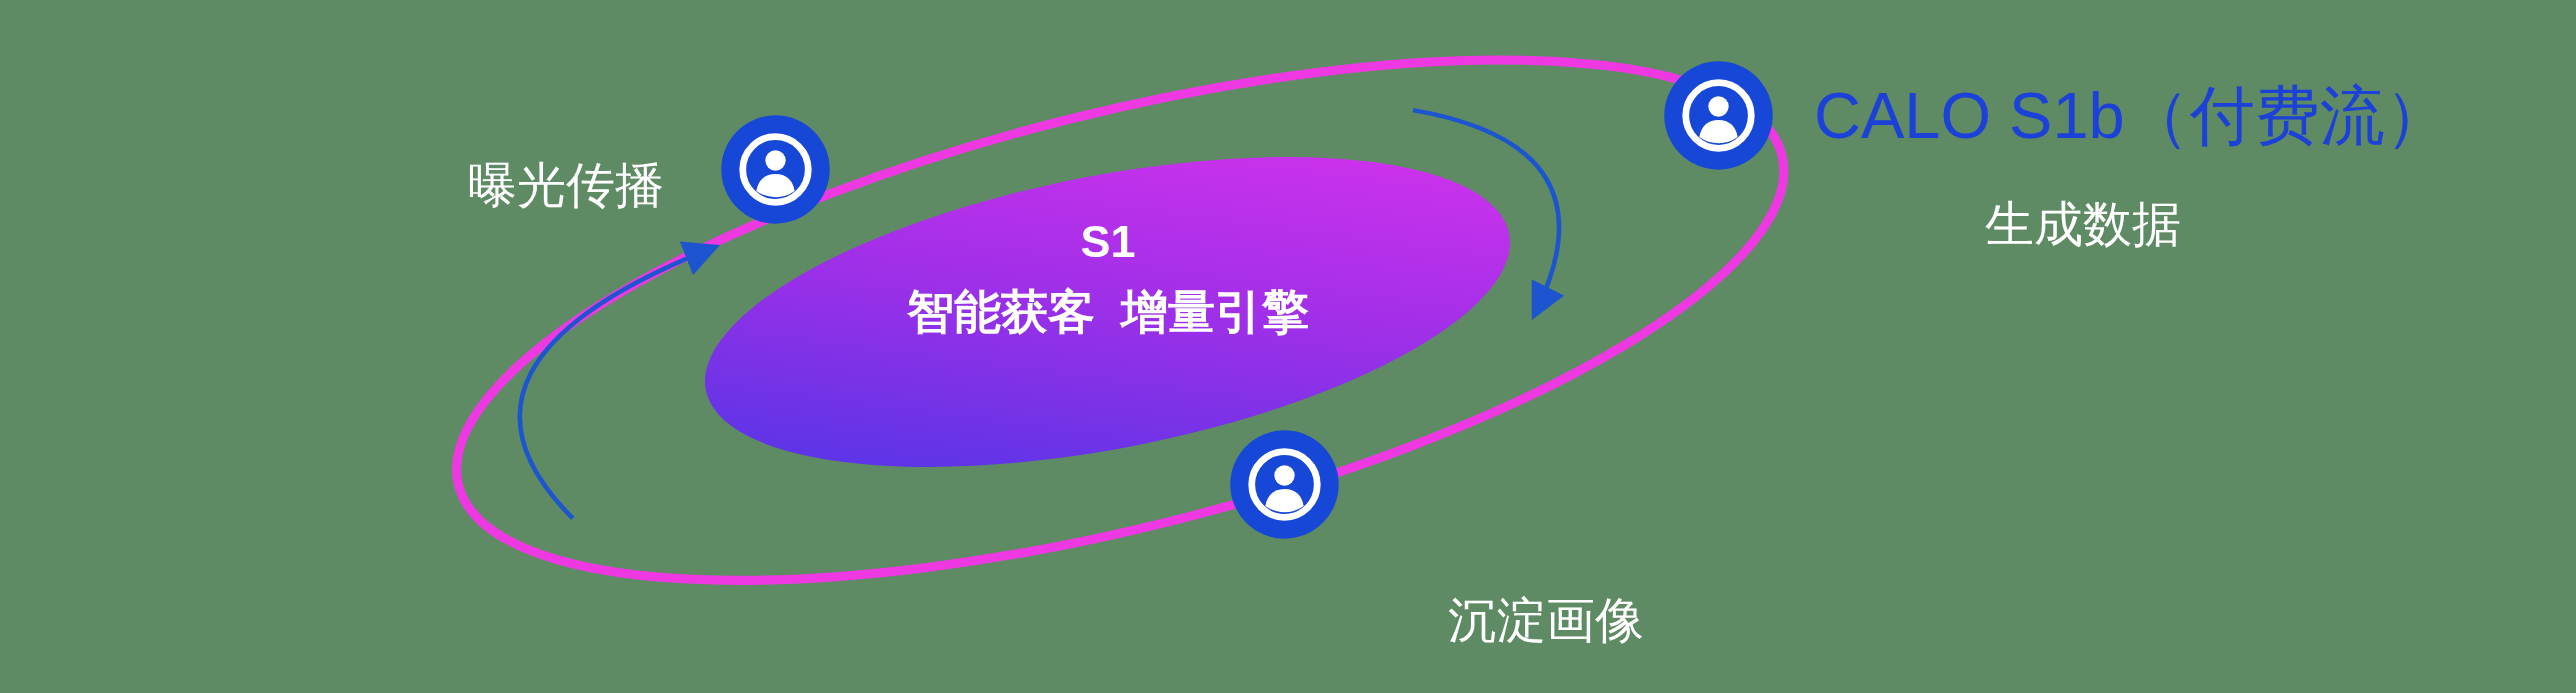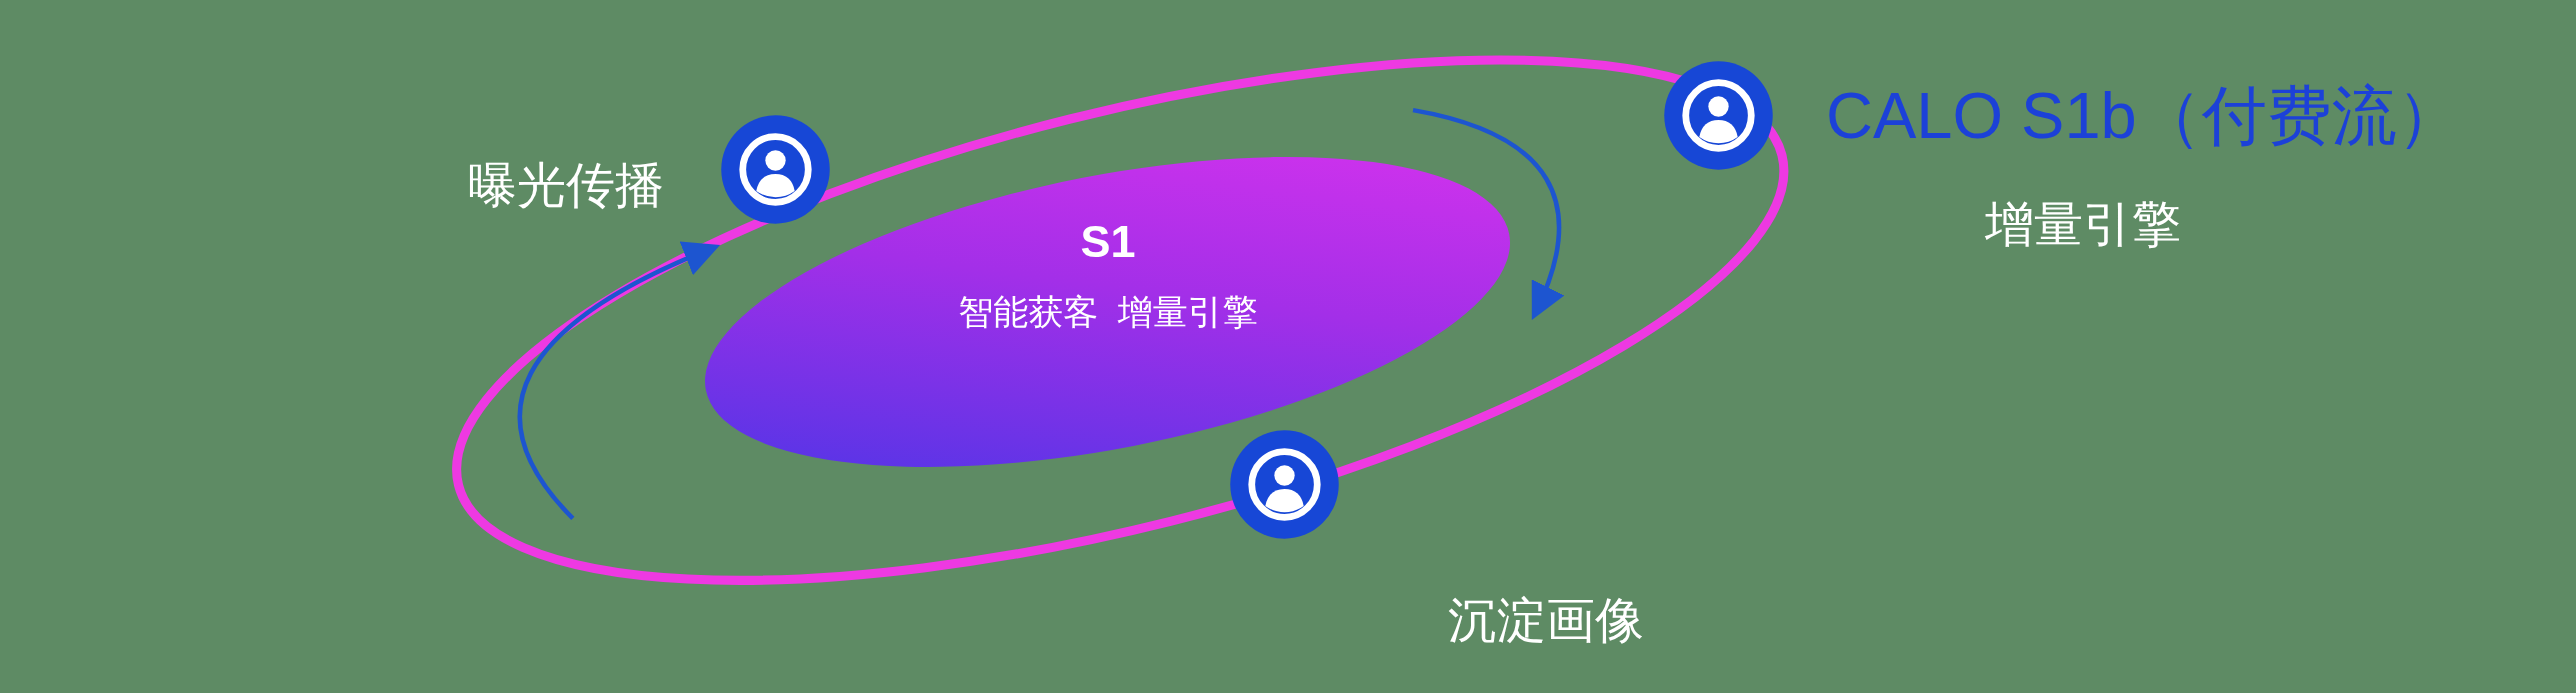--- a/index.html
+++ b/index.html
@@ -59,22 +59,22 @@
     font-size: 45px;
     font-weight: 600;
     line-height: 78px;
     white-space: nowrap;
     transform: translateX(-50%);
     text-align: center;
   }
   .center-subtitle {
     position: absolute;
     color: var(--text_white, #ffffff);
-    font-size: 35px;
-    font-weight: 400;
+    font-size: 47px;
+    font-weight: 700;
     line-height: 56px;
     white-space: pre;
     transform: translateX(-50%);
     text-align: center;
   }
   .node {
     position: absolute;
     width: 113px;
     height: 113px;
   }
@@ -130,22 +130,22 @@
   <div class="label-white" style="left:566px; top:156px;">曝光传播</div>
 
   <div class="node" style="left:1662px; top:59px;">
     <svg viewBox="0 0 100 100">
       <circle class="node-fill" cx="50" cy="50" r="48"></circle>
       <circle class="node-ring" cx="50" cy="50" r="29"></circle>
       <circle class="node-person" cx="50" cy="42" r="9"></circle>
       <path class="node-person" d="M50 54 q14 0 17 15 a29 29 0 0 1 -34 0 q3 -15 17 -15 z"></path>
     </svg>
   </div>
-  <div class="label-blue" style="left:1814px; top:77px;margin-left:12px;">CALO S1b（付费流）</div>
-  <div class="label-white" style="left:2083px; top:195px;">增量引擎</div>
+  <div class="label-blue" style="left:1814px; top:77px;">CALO S1b（付费流）</div>
+  <div class="label-white" style="left:2083px; top:195px;">生成数据</div>
 
   <div class="node" style="left:1228px; top:428px;">
     <svg viewBox="0 0 100 100">
       <circle class="node-fill" cx="50" cy="50" r="48"></circle>
       <circle class="node-ring" cx="50" cy="50" r="29"></circle>
       <circle class="node-person" cx="50" cy="42" r="9"></circle>
       <path class="node-person" d="M50 54 q14 0 17 15 a29 29 0 0 1 -34 0 q3 -15 17 -15 z"></path>
     </svg>
   </div>
   <div class="label-white" style="left:1546px; top:591px;">沉淀画像</div>

